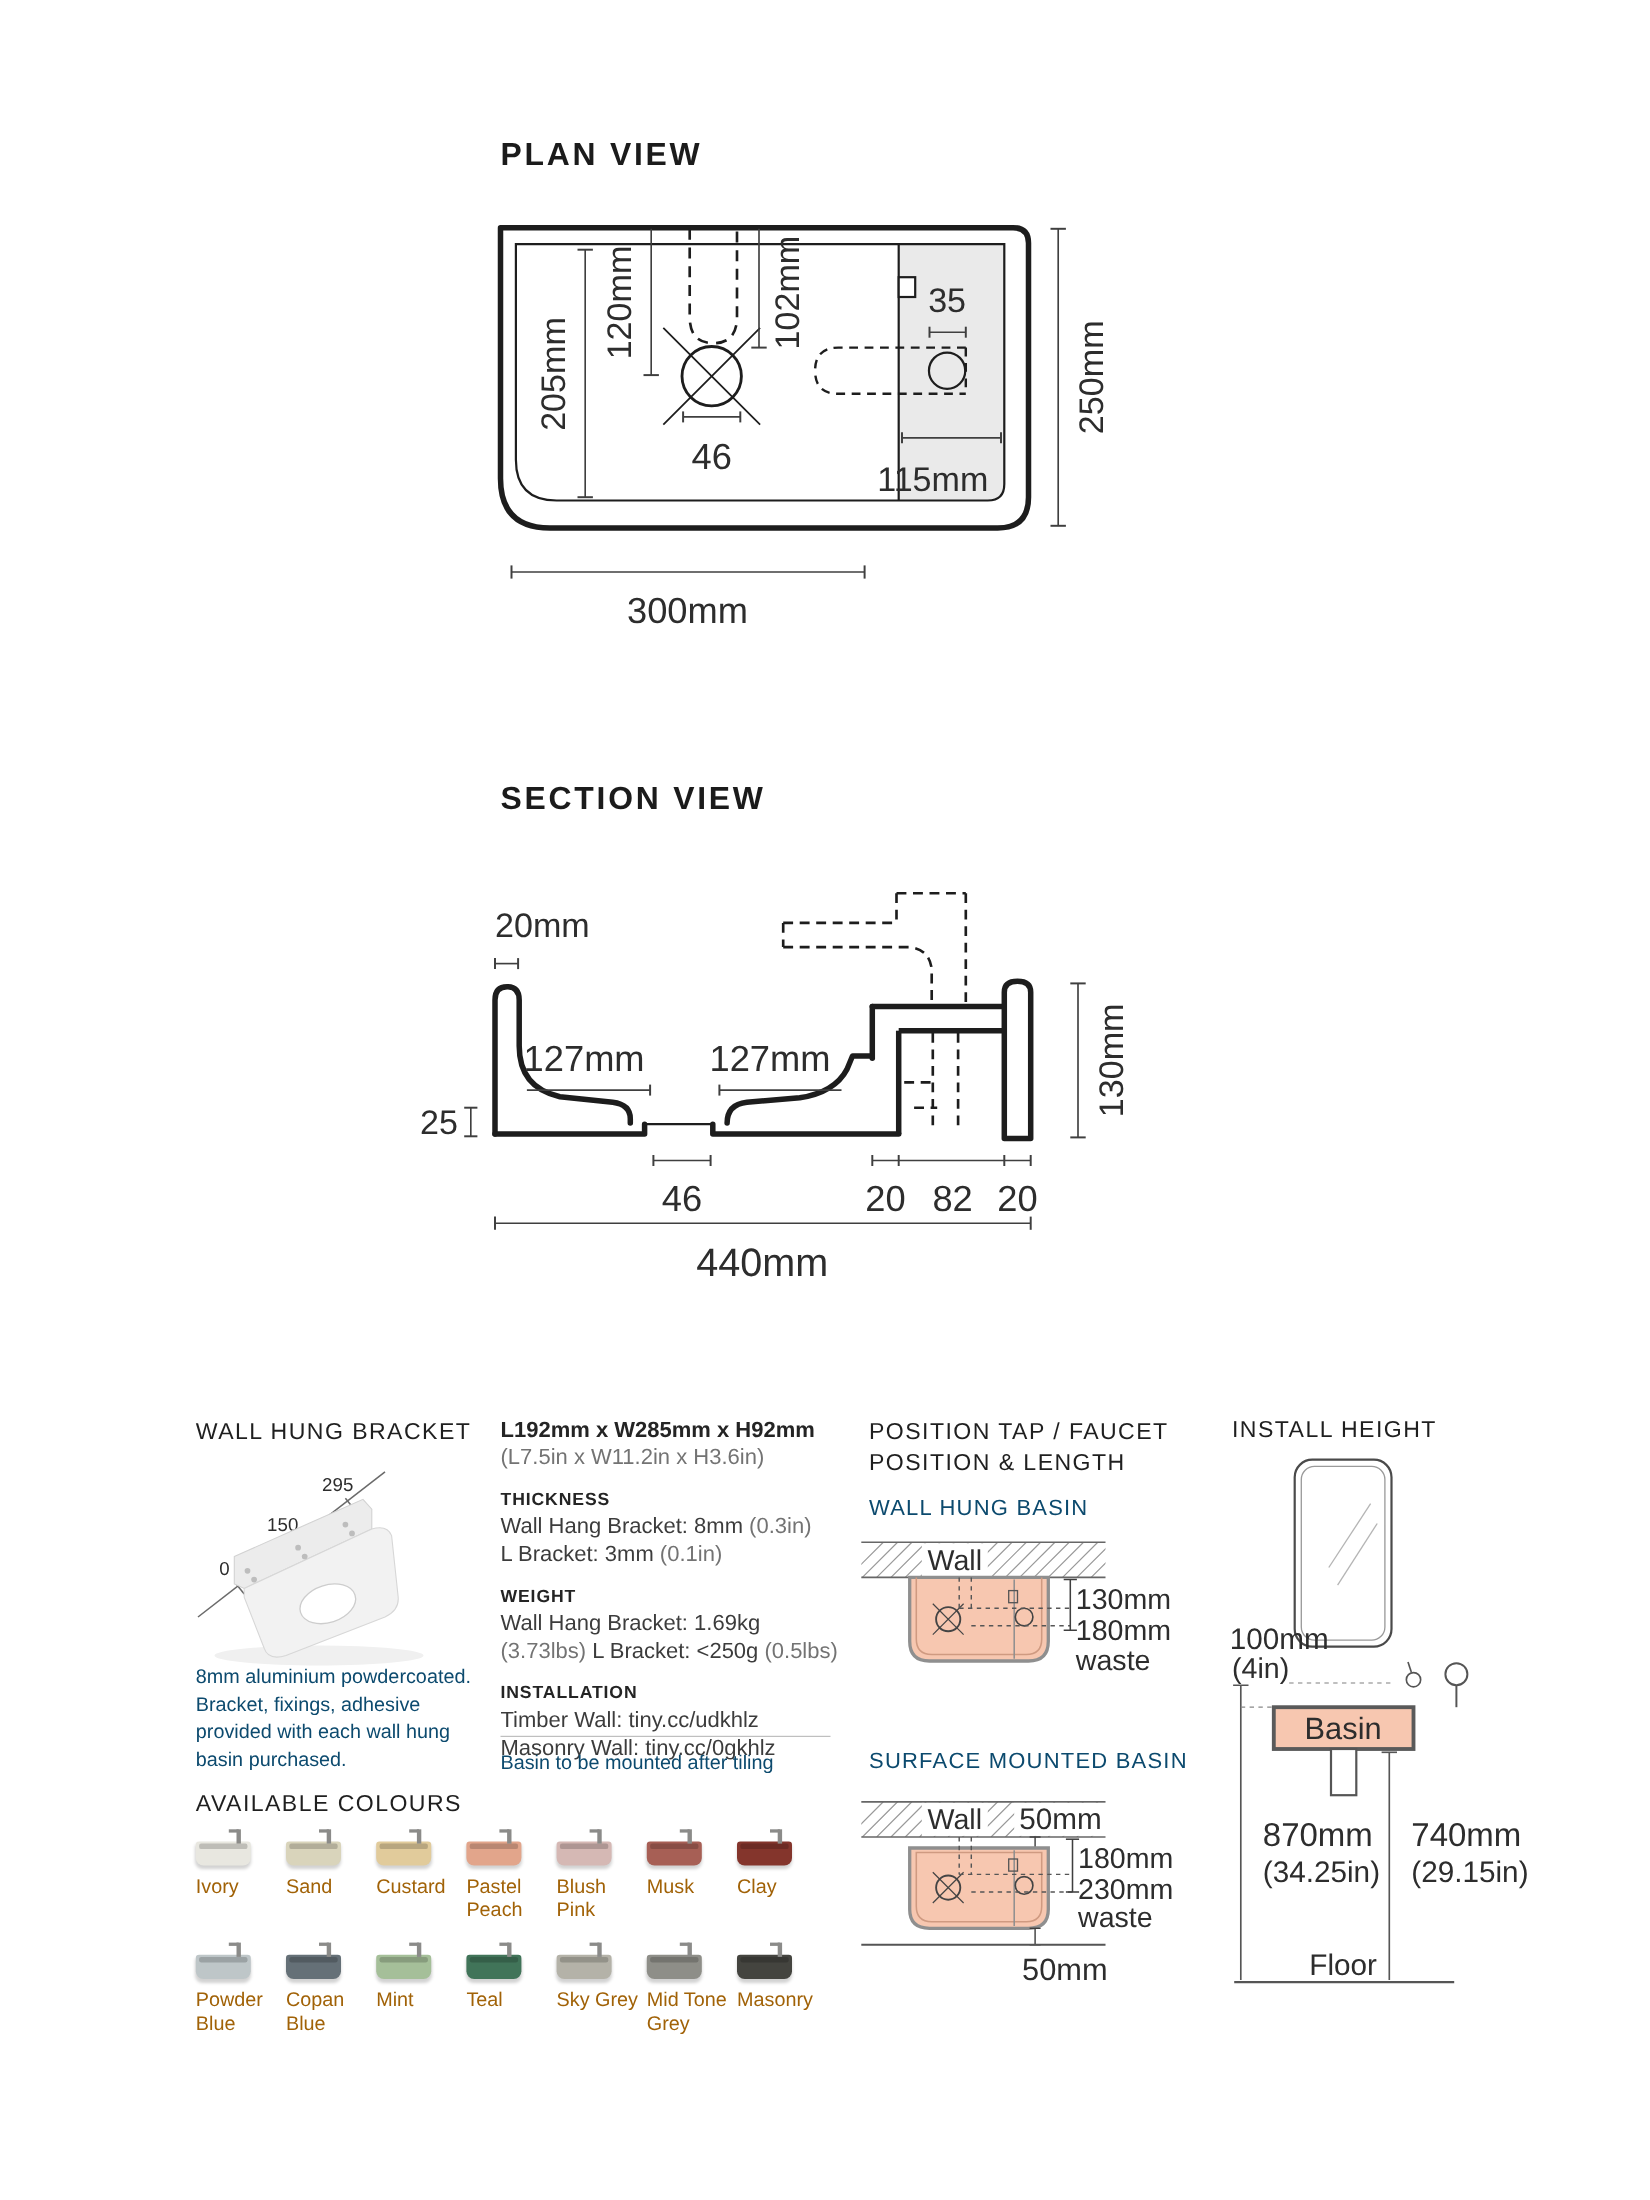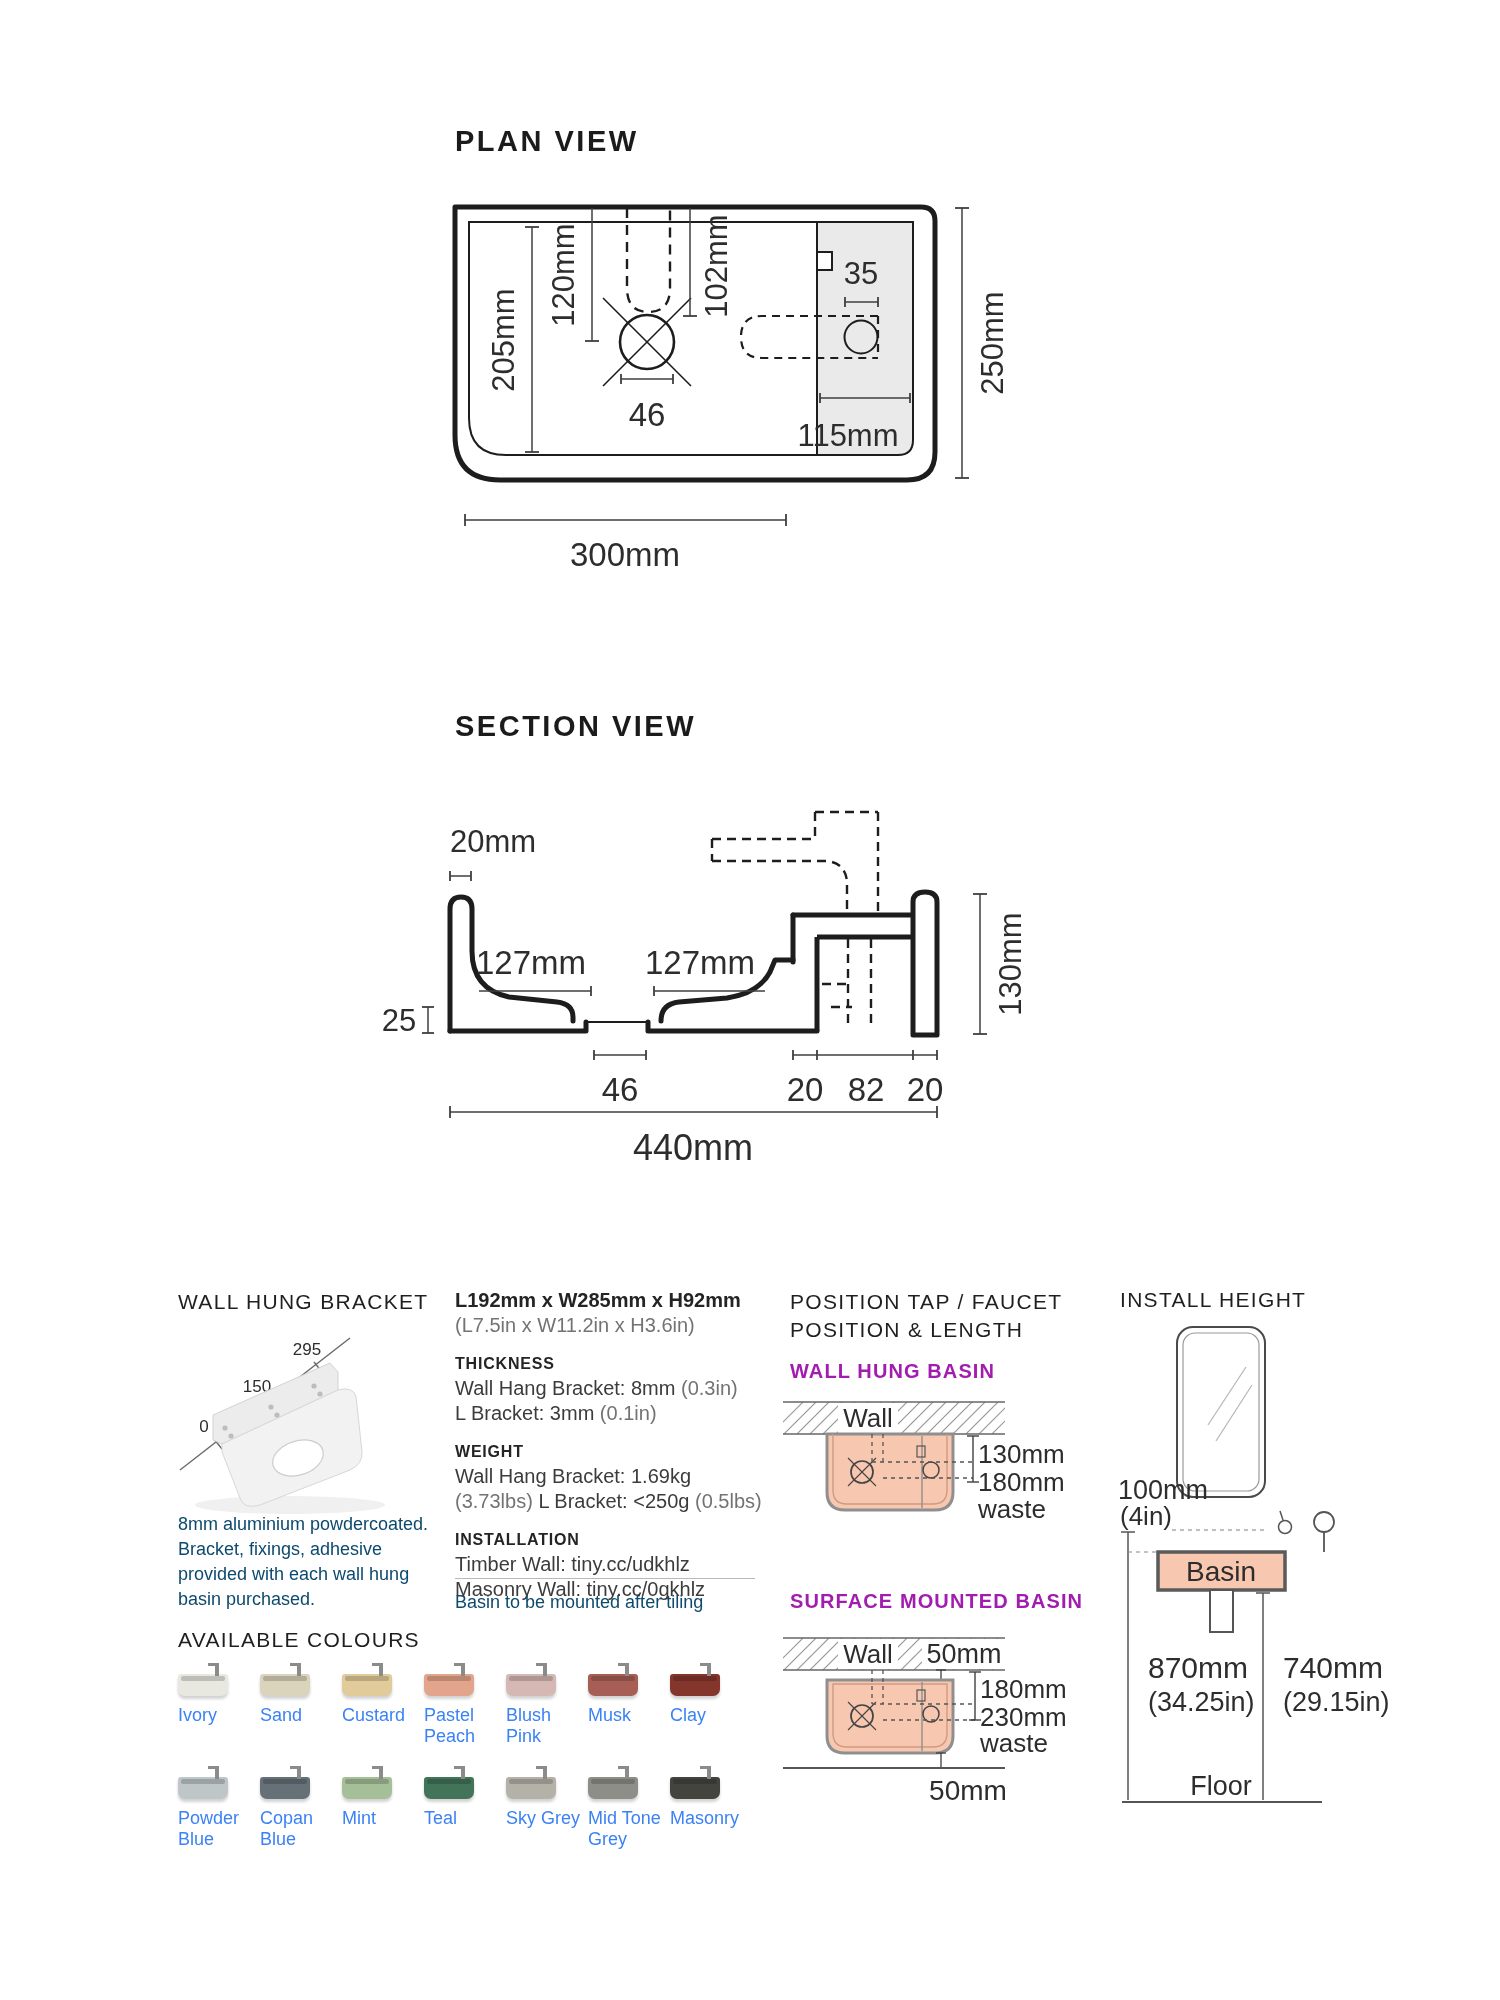--- a/index.html
+++ b/index.html
@@ -1,35 +1,35 @@
 <!DOCTYPE html>
 <html><head>
 <meta charset="utf-8">
 <style>
   *{margin:0;padding:0;box-sizing:border-box}
   html,body{background:#ffffff}
   body{width:1500px;height:2000px;position:relative;font-family:"Liberation Sans",sans-serif;color:#2e2e2e;overflow:hidden}
   .abs{position:absolute}
   .sec-title{font-size:29px;font-weight:700;letter-spacing:2.5px;color:#1b1b1b}
   .col-title{font-size:21px;font-weight:400;letter-spacing:1.3px;color:#1f1f1f}
-  .sub-title{font-size:20px;font-weight:700;letter-spacing:1.1px;color:#a21caf}
+  .sub-title{font-size:20px;font-weight:400;letter-spacing:1.1px;color:#0c4a6e}
   .spec-line{font-size:20px;line-height:25px;color:#3c3c3c}
   .spec-line.bold{font-weight:700;color:#242424}
   .spec-head{font-size:16px;line-height:25px;font-weight:700;letter-spacing:.8px;color:#242424;margin-top:13px}
   .gray{color:#737373}
   .desc{font-size:18px;line-height:25px;color:#0c4a6e}
   .divider{border-top:1px solid #b9b9b9}
   svg text{font-family:"Liberation Sans",sans-serif;fill:#2d2d2d}
   .swatch-grid{display:grid;grid-template-columns:repeat(7,82px);row-gap:18px}
   .sw-icon{position:relative;width:56px;height:36px;margin-bottom:7px}
   .sw-body{position:absolute;left:0;top:12px;width:50px;height:22px;border-radius:3px 3px 7px 7px;box-shadow:0 3px 3px rgba(0,0,0,.18)}
   .sw-rim{position:absolute;left:3px;top:14px;width:44px;height:5px;border-radius:2px;background:rgba(0,0,0,.18)}
   .sw-tap{position:absolute;left:37px;top:1px;width:4px;height:13px;background:#8b8b89}
   .sw-spout{position:absolute;left:30px;top:1px;width:9px;height:3px;background:#8b8b89}
-  .sw-label{font-size:18px;line-height:21px;color:#3b82f6;width:80px}
+  .sw-label{font-size:18px;line-height:21px;color:#a16207;width:80px}
 </style>
 </head>
 <body>
 
 <div class="abs sec-title" style="left:455px;top:125px">PLAN VIEW</div>
 
 <svg class="abs" style="left:420px;top:160px" width="630" height="440" viewBox="420 160 630 440">
 
   <path d="M817 222 L913 222 L913 440 Q913 455 898 455 L817 455 Z" fill="#eaeaea"></path>
 

